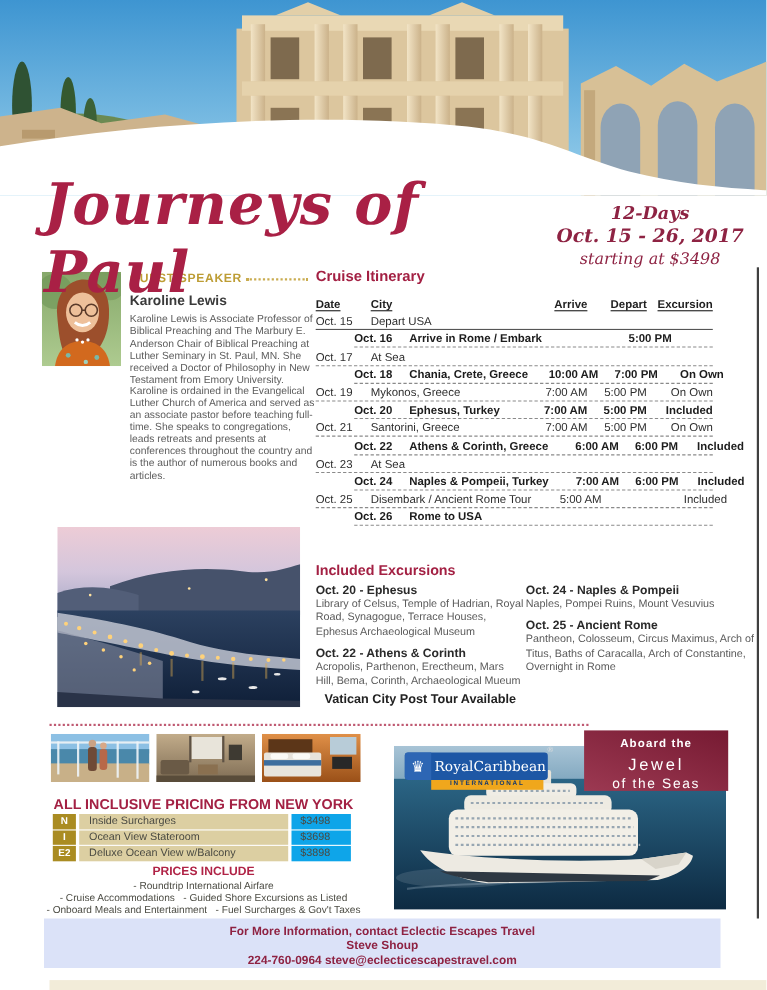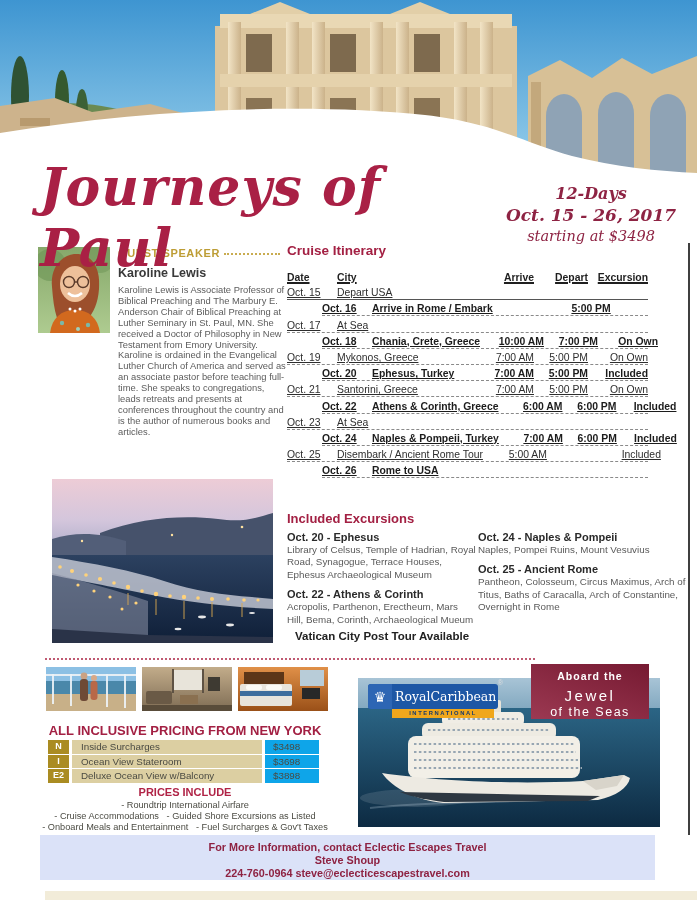--- a/index.html
+++ b/index.html
@@ -22,21 +22,21 @@
                  color:#bd9d35;letter-spacing:.6px;}
   .speaker-dots{position:absolute;left:224px;top:253px;width:56px;border-top:2px dotted #c9ac50;}
   .speaker-name{position:absolute;left:118px;top:266px;font-size:12.5px;font-weight:bold;color:#3a3a3a;}
   .speaker-bio{position:absolute;left:118px;top:285px;width:168px;font-size:9.4px;
                line-height:10.9px;color:#5c5c5c;}
   .mykonos{position:absolute;left:52px;top:479px;width:221px;height:164px;overflow:hidden;}
   
   .itin-head{position:absolute;left:287px;top:243px;font-size:13.5px;font-weight:bold;color:#a32043;}
   .itin{position:absolute;left:287px;top:264px;width:361px;font-size:10.4px;color:#2e2e2e;}
   .it-row{display:flex;align-items:flex-end;height:16.2px;border-bottom:1px dashed #8a8a8a;
-          padding-bottom:1px;box-sizing:border-box;text-decoration:underline;}
+          padding-bottom:1px;box-sizing:border-box;}
   .it-row.first{border-bottom:1px solid #555;}
   .it-row.last{border-bottom:1px dashed #8a8a8a;}
   .it-hd{font-weight:bold;border-bottom:none;height:20px;color:#1f1f1f;}
   .it-hd .u{text-decoration:underline;text-underline-offset:2px;}
   .c-date{width:50px;flex:none;}
   .c-port{flex:1;white-space:nowrap;overflow:visible;}
   .c-arr{width:64px;flex:none;text-align:right;}
   .c-dep{width:54px;flex:none;text-align:right;}
   .c-exc{width:60px;flex:none;text-align:right;}
   .b{font-weight:bold;color:#1c1c1c;margin-left:35px;}
@@ -72,21 +72,21 @@
   
   .ship{position:absolute;left:358px;top:678px;width:302px;height:149px;overflow:hidden;}
   .rc-logo{position:absolute;left:368px;top:684px;width:130px;z-index:6;}
   .rc-main{display:flex;height:25px;background:#1d57a5;border-radius:3px;align-items:center;position:relative;}
   .rc-crown{width:24px;flex:none;height:25px;background:#2d66b4;border-radius:3px 0 0 3px;
             color:#fff;font-size:14px;text-align:center;line-height:26px;}
   .rc-name{font-family:"DejaVu Serif",serif;color:#fff;font-size:12.5px;padding-left:3px;white-space:nowrap;}
   .rc-reg{position:absolute;right:-5px;top:-5px;color:#ddd;font-size:7px;}
   .rc-intl{margin-left:24px;width:102px;height:9px;background:#f0a71c;color:#163a6e;
            font-size:5.8px;font-weight:bold;letter-spacing:1.6px;text-align:center;line-height:9.5px;}
-  .banner{position:absolute;left:531px;top:664px;width:118px;height:55px;z-index:7;
+  .banner{position:absolute;left:531px;top:664px;width:131px;height:55px;z-index:7;
           background:linear-gradient(200deg,#761a32,#9c3952);color:#fff;text-align:center;
           padding-top:6px;box-sizing:border-box;}
   .bn1{font-size:10.5px;font-weight:bold;letter-spacing:1px;}
   .bn2{font-size:15px;letter-spacing:2.5px;margin-top:5px;}
   .bn3{font-size:12.5px;letter-spacing:1.5px;margin-top:1px;}
   
   .footer{position:absolute;left:40px;top:835px;width:615px;height:45px;background:#dbe2f8;
           text-align:center;color:#8e2242;font-weight:bold;padding-top:5px;box-sizing:border-box;}
   .footer div{font-size:10.8px;margin-top:1px;}
 </style>

